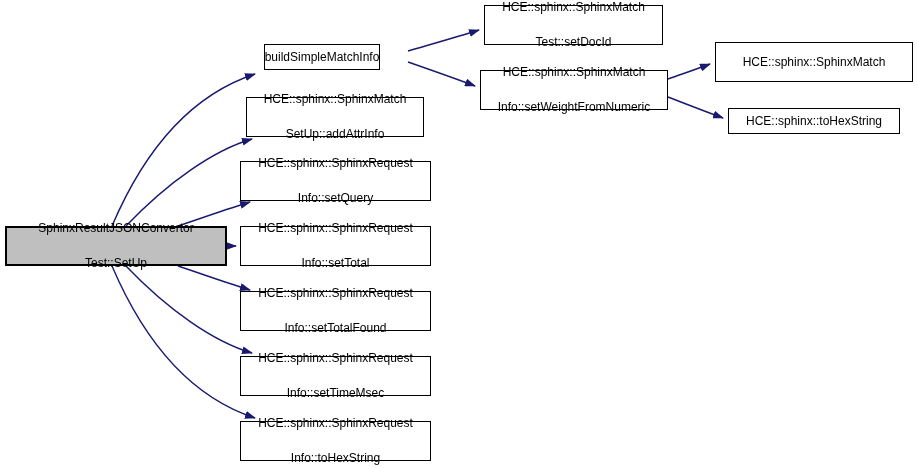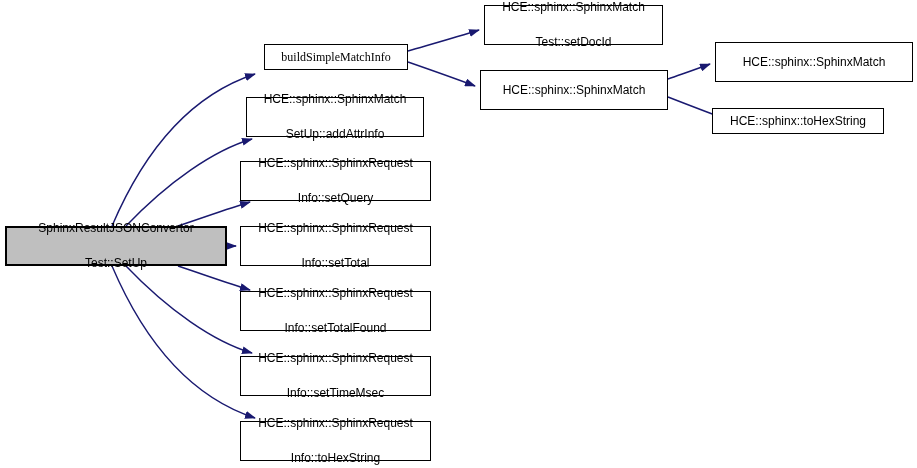--- a/index.html
+++ b/index.html
@@ -74,21 +74,21 @@
     <path class="edge" d="M 408,62 C 431,70 454,78 475,86" marker-end="url(#arrowhead)"></path>
     <path class="edge" d="M 668,79 C 682,74 697,69 710,64" marker-end="url(#arrowhead)"></path>
     <path class="edge" d="M 668,97 C 686,104 704,111 723,118" marker-end="url(#arrowhead)"></path>
   </svg>
 
   <div class="node current" style="left:5px; top:226px; width:222px; height:40px;">
     <span>SphinxResultJSONConvertor</span>
     <span>Test::SetUp</span>
   </div>
 
-  <div class="node" style="left:264px; top:44px; width:144px; height:26px;font-family:Liberation Serif, serif;">
+  <div class="node" style="left:264px; top:44px; width:116px; height:26px;">
     <span>buildSimpleMatchInfo</span>
   </div>
 
   <div class="node" style="left:246px; top:97px; width:178px; height:40px;">
     <span>HCE::sphinx::SphinxMatch</span>
     <span>SetUp::addAttrInfo</span>
   </div>
 
   <div class="node" style="left:240px; top:161px; width:191px; height:40px;">
     <span>HCE::sphinx::SphinxRequest</span>
@@ -115,23 +115,24 @@
     <span>Info::toHexString</span>
   </div>
 
   <div class="node" style="left:484px; top:5px; width:179px; height:40px;">
     <span>HCE::sphinx::SphinxMatch</span>
     <span>Test::setDocId</span>
   </div>
 
   <div class="node" style="left:480px; top:70px; width:188px; height:40px;">
     <span>HCE::sphinx::SphinxMatch</span>
+    <span>Info::setWeightFromNumeric</span>
   </div>
 
   <div class="node" style="left:715px; top:42px; width:198px; height:40px;">
     <span>HCE::sphinx::SphinxMatch</span>
   </div>
 
-  <div class="node" style="left:712px; top:108px; width:172px; height:26px;">
+  <div class="node" style="left:728px; top:108px; width:172px; height:26px;">
     <span>HCE::sphinx::toHexString</span>
   </div>
 
 </div>
 
 </body></html>

